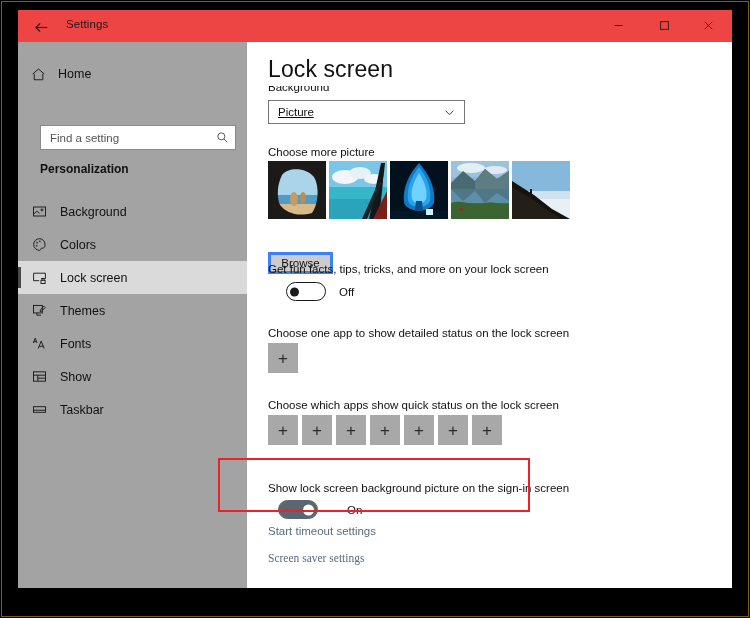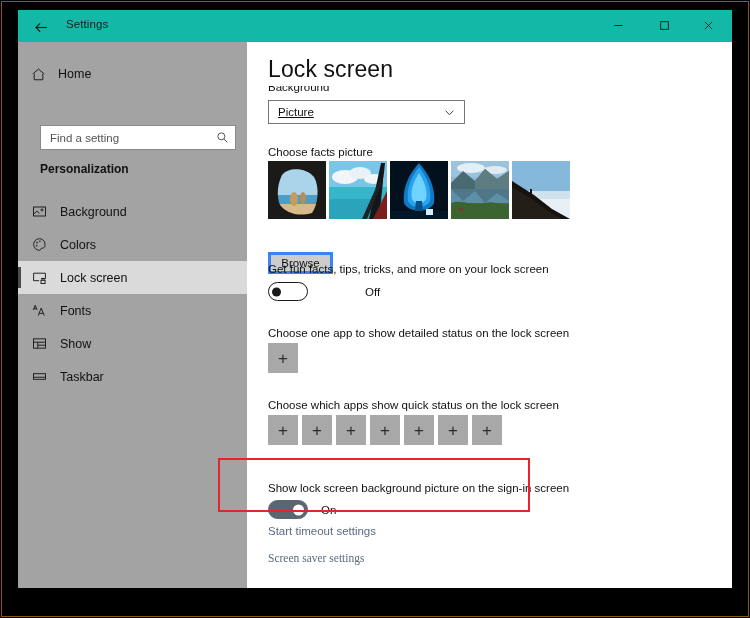--- a/index.html
+++ b/index.html
@@ -29,21 +29,21 @@
     width: 714px; height: 578px;
     background: #ffffff;
     box-sizing: border-box;
     overflow: hidden;
   }
 
   
   #titlebar {
     position: absolute; left: 0; top: 0;
     width: 100%; height: 32px;
-    background: #14b8a6;
+    background: #ef4444;
   }
   #back-button {
     position: absolute; left: 6px; top: 4px;
     width: 34px; height: 26px;
     display: flex; align-items: center; justify-content: center;
     color: #1a1a1a;
   }
   #back-button svg { display: block; }
   #app-title {
     position: absolute; left: 48px; top: 8px;
@@ -177,22 +177,22 @@
     border: 3px solid #3b82f6;
     box-sizing: border-box;
     display: flex; align-items: center; justify-content: center;
     font-size: 11.5px; color: #111;
   }
 
   .toggle {
     position: absolute;
     display: flex; align-items: center;
   }
-  #fun-toggle    { left: 21px; top: 240px; gap: 44px; }
-  #signin-toggle { left: 21px; top: 458px; }
+  #fun-toggle    { left: 39px; top: 240px; }
+  #signin-toggle { left: 31px; top: 458px; gap: 16px; }
   .pill {
     width: 40px; height: 19px; border-radius: 10px;
     position: relative; box-sizing: border-box;
   }
   .pill.off { background: #ffffff; border: 1.5px solid #1a1a1a; }
   .pill.on  { background: #5a6670; border: 1.5px solid #5a6670; }
   .knob { position: absolute; top: 50%; transform: translateY(-50%);
           border-radius: 50%; }
   .pill.off .knob { left: 3px; width: 9px; height: 9px; background: #1a1a1a; }
   .pill.on  .knob { right: 3px; width: 11px; height: 11px; background: #ffffff; }
@@ -323,20 +323,30 @@
             <svg width="15" height="15" viewBox="0 0 16 16" fill="none" stroke="currentColor" stroke-width="1">
               <path d="M1.7 3.4 H14.3 V9.2 H9.6"></path>
               <path d="M1.7 3.4 V11.4 H7.6"></path>
               <rect x="9.6" y="11" width="4.4" height="3.4"></rect>
               <path d="M10.7 11 V9.9 A1.1 1.1 0 0 1 12.9 9.9 V11"></path>
             </svg>
           </div>
           <div class="nav-label">Lock screen</div>
         </div>
 
+        <div class="nav-item">
+          <div class="nav-icon">
+            <svg width="15" height="15" viewBox="0 0 16 16" fill="none" stroke="currentColor" stroke-width="1">
+              <rect x="1.6" y="2.6" width="9.4" height="8"></rect>
+              <path d="M5.2 10.6 V13 H9.6"></path>
+              <path d="M10.4 8.6 L14 4.8 L12.6 3.4 L9 7.2 L8.6 9.2 Z"></path>
+            </svg>
+          </div>
+          <div class="nav-label">Themes</div>
+        </div>
 
         <div class="nav-item">
           <div class="nav-icon">
             <svg width="15" height="15" viewBox="0 0 16 16" fill="none" stroke="currentColor" stroke-width="1">
               <path d="M1.4 7.4 L3.4 2.4 L5.4 7.4"></path>
                 <path d="M2 6.1 H4.8"></path>
               <path d="M6.6 13.4 L9.8 5.4 L13 13.4"></path>
                 <path d="M7.6 11 H12"></path>
             </svg>
           </div>
@@ -378,21 +388,21 @@
 
       <div id="bg-select">
         <span id="bg-select-value">Picture</span>
         <span id="bg-select-chevron">
           <svg width="11" height="11" viewBox="0 0 12 12" fill="none" stroke="currentColor" stroke-width="1">
             <path d="M1.8 4 L6 8.4 L10.2 4"></path>
           </svg>
         </span>
       </div>
 
-      <div class="body-label" id="pic-label">Choose facts picture</div>
+      <div class="body-label" id="pic-label">Choose more picture</div>
 
       <div id="thumbs">
 
         <div class="thumb">
           <svg width="58" height="58" viewBox="0 0 58 58">
             <rect width="58" height="58" fill="#8fc4e2"></rect>
             <rect x="10" y="8" width="42" height="30" fill="#a9d4ea"></rect>
             <rect x="10" y="34" width="42" height="12" fill="#4e9dc6"></rect>
             <rect x="10" y="43" width="42" height="15" fill="#d8b98a"></rect>
             <ellipse cx="26" cy="38" rx="4" ry="7" fill="#c79a63"></ellipse>

